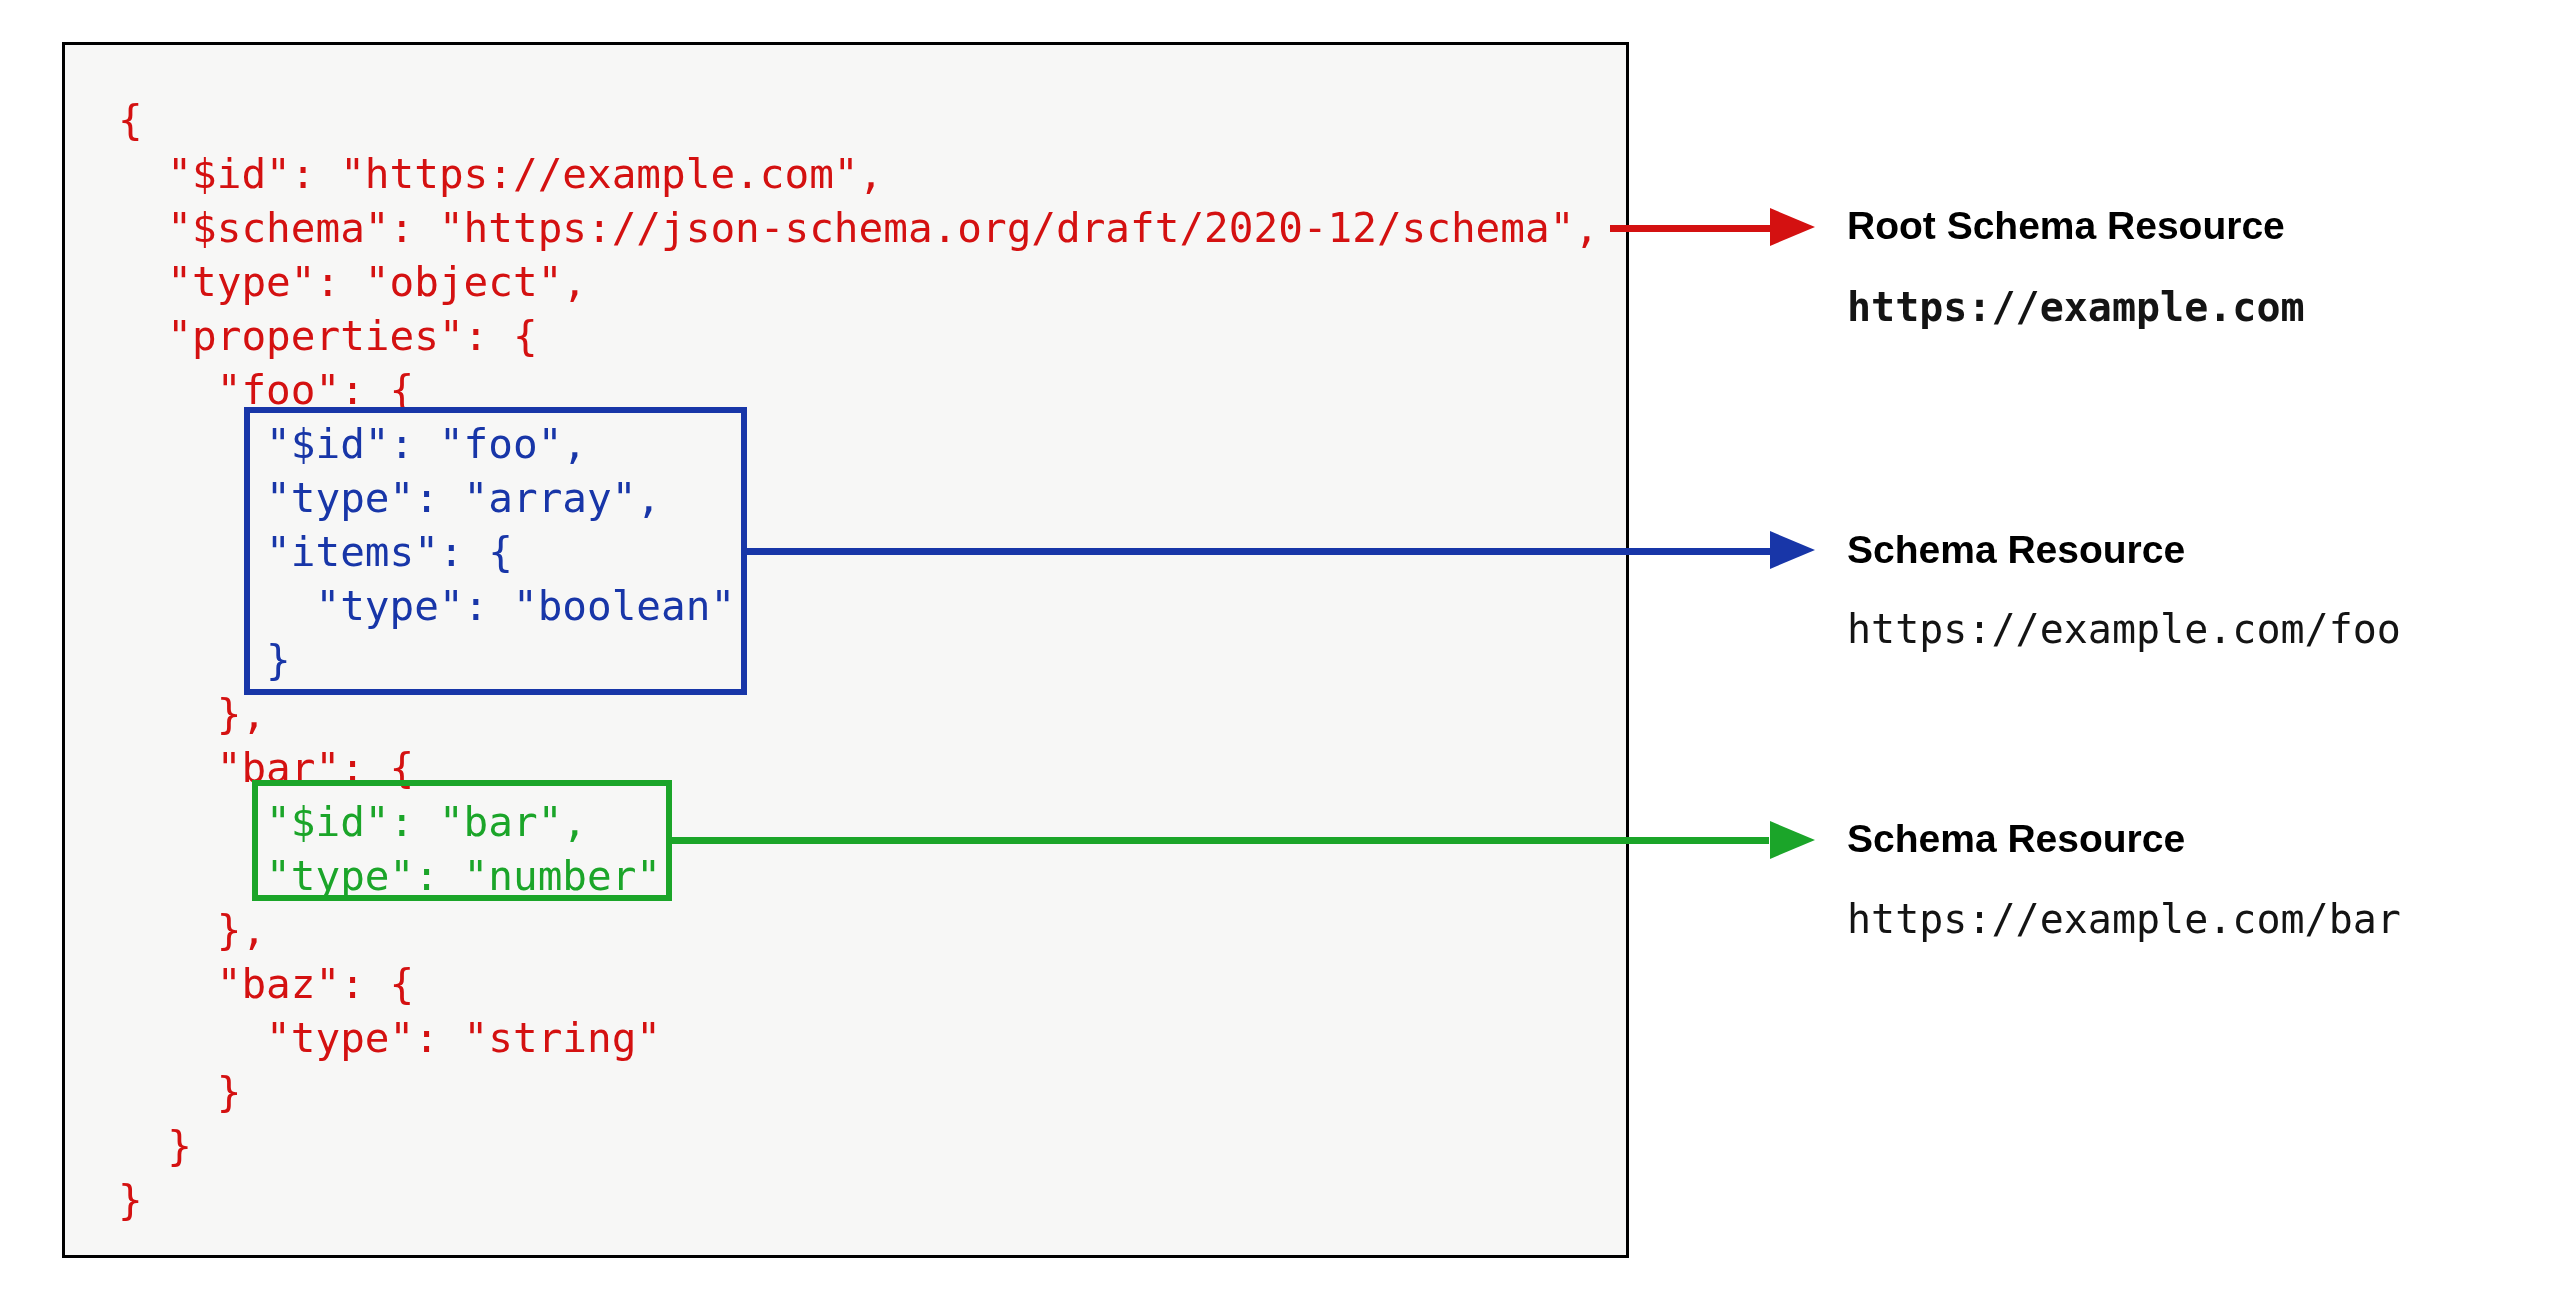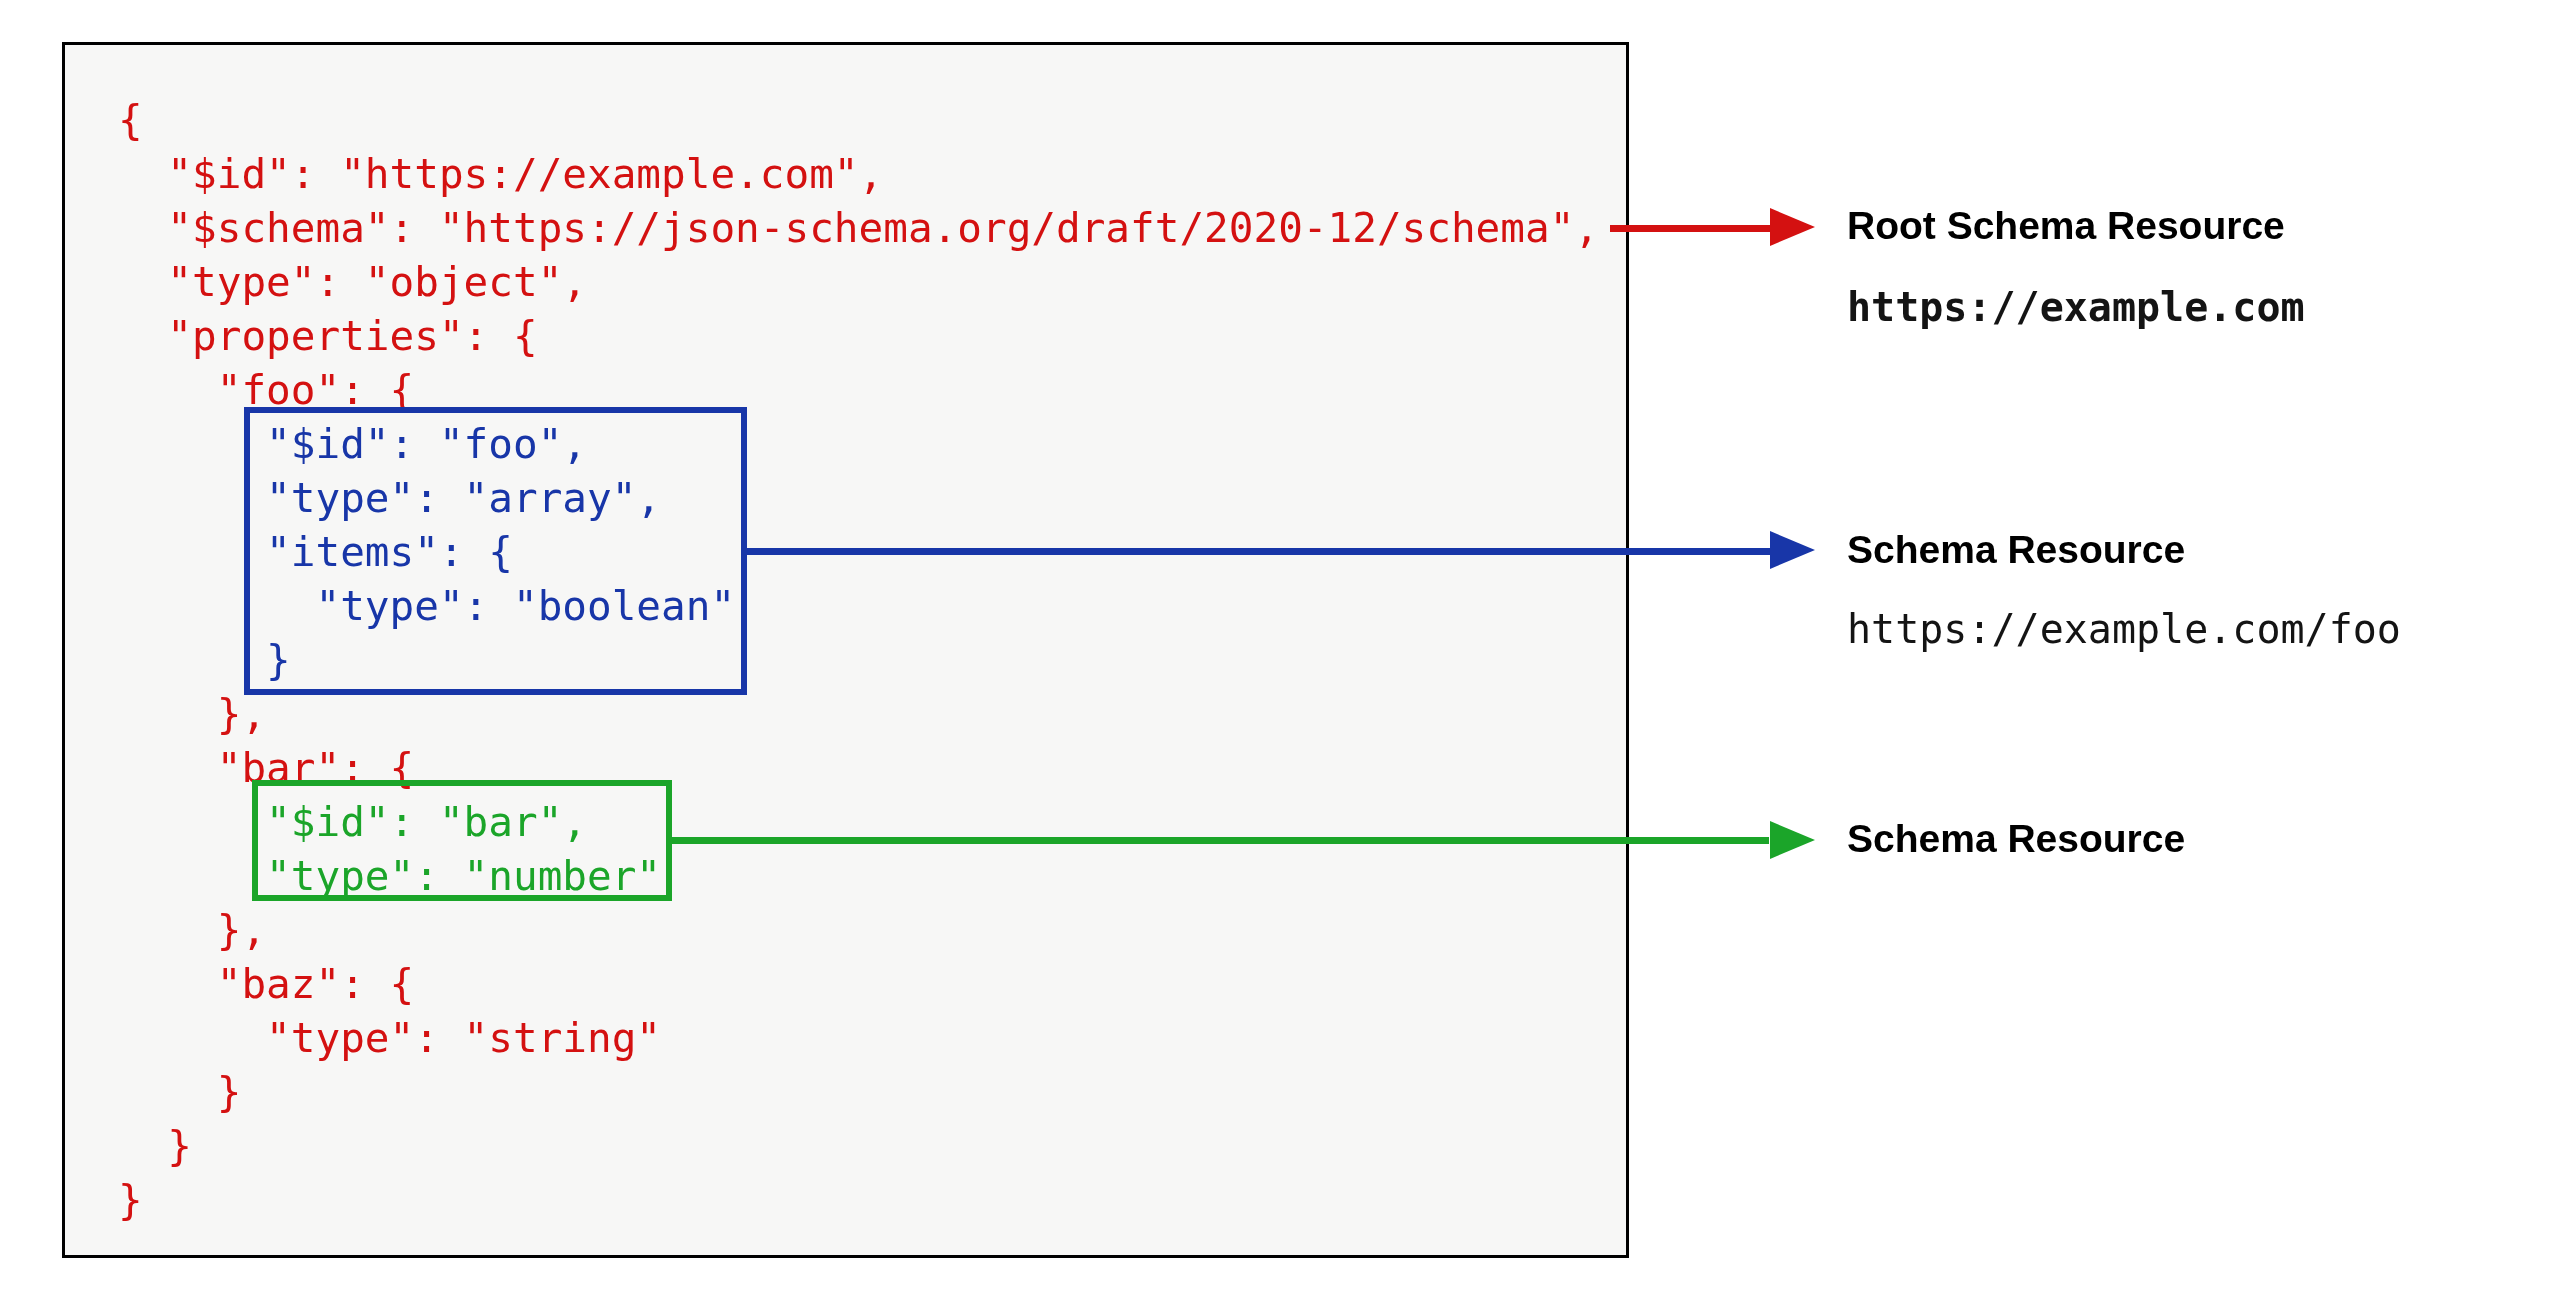--- a/index.html
+++ b/index.html
@@ -136,15 +136,16 @@
   <div class="shaft shaft-green"></div>
   <div class="head  head-green"></div>
 
   <div class="ann-title t1">Root Schema Resource</div>
   <div class="ann-url   u1">https://example.com</div>
 
   <div class="ann-title t2">Schema Resource</div>
   <div class="ann-url   u2">https://example.com/foo</div>
 
   <div class="ann-title t3">Schema Resource</div>
+  <div class="ann-url   u3">https://example.com/bar</div>
 
 </div>
 
 
 </body></html>

